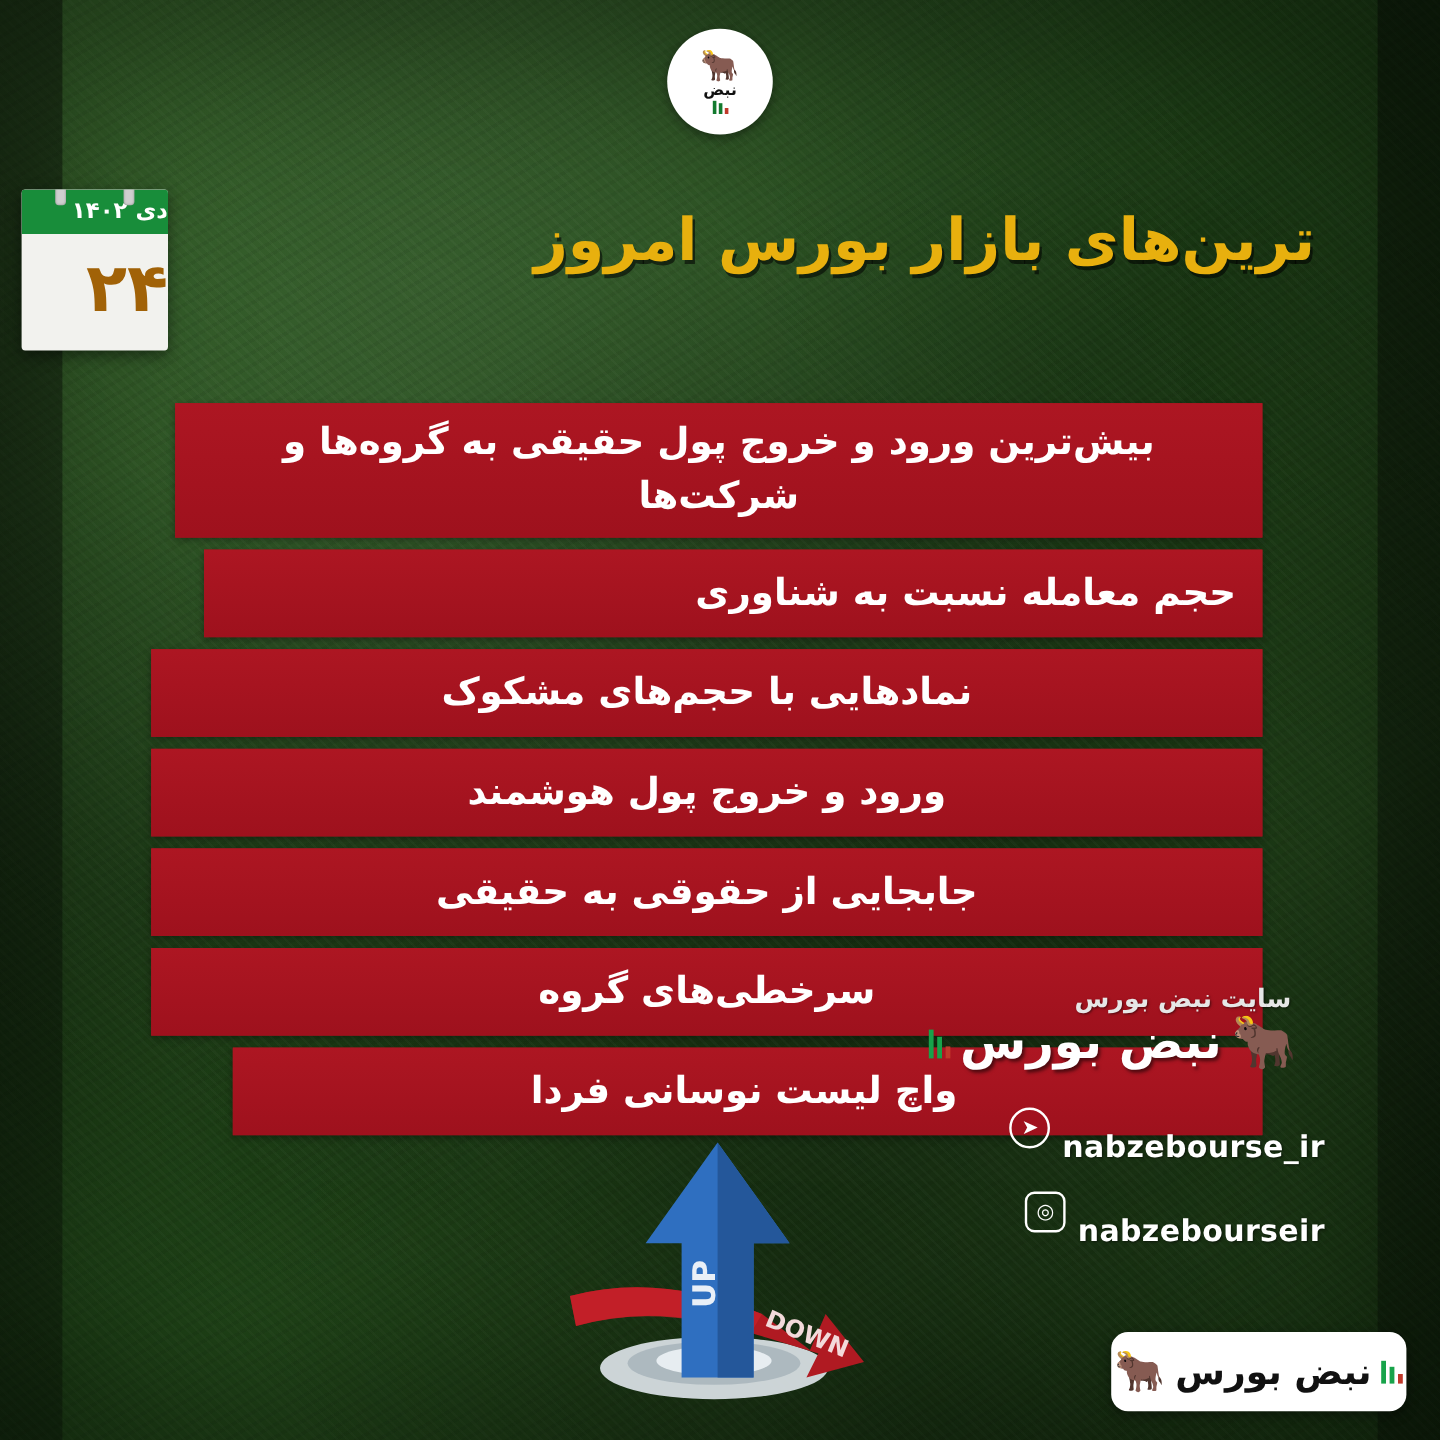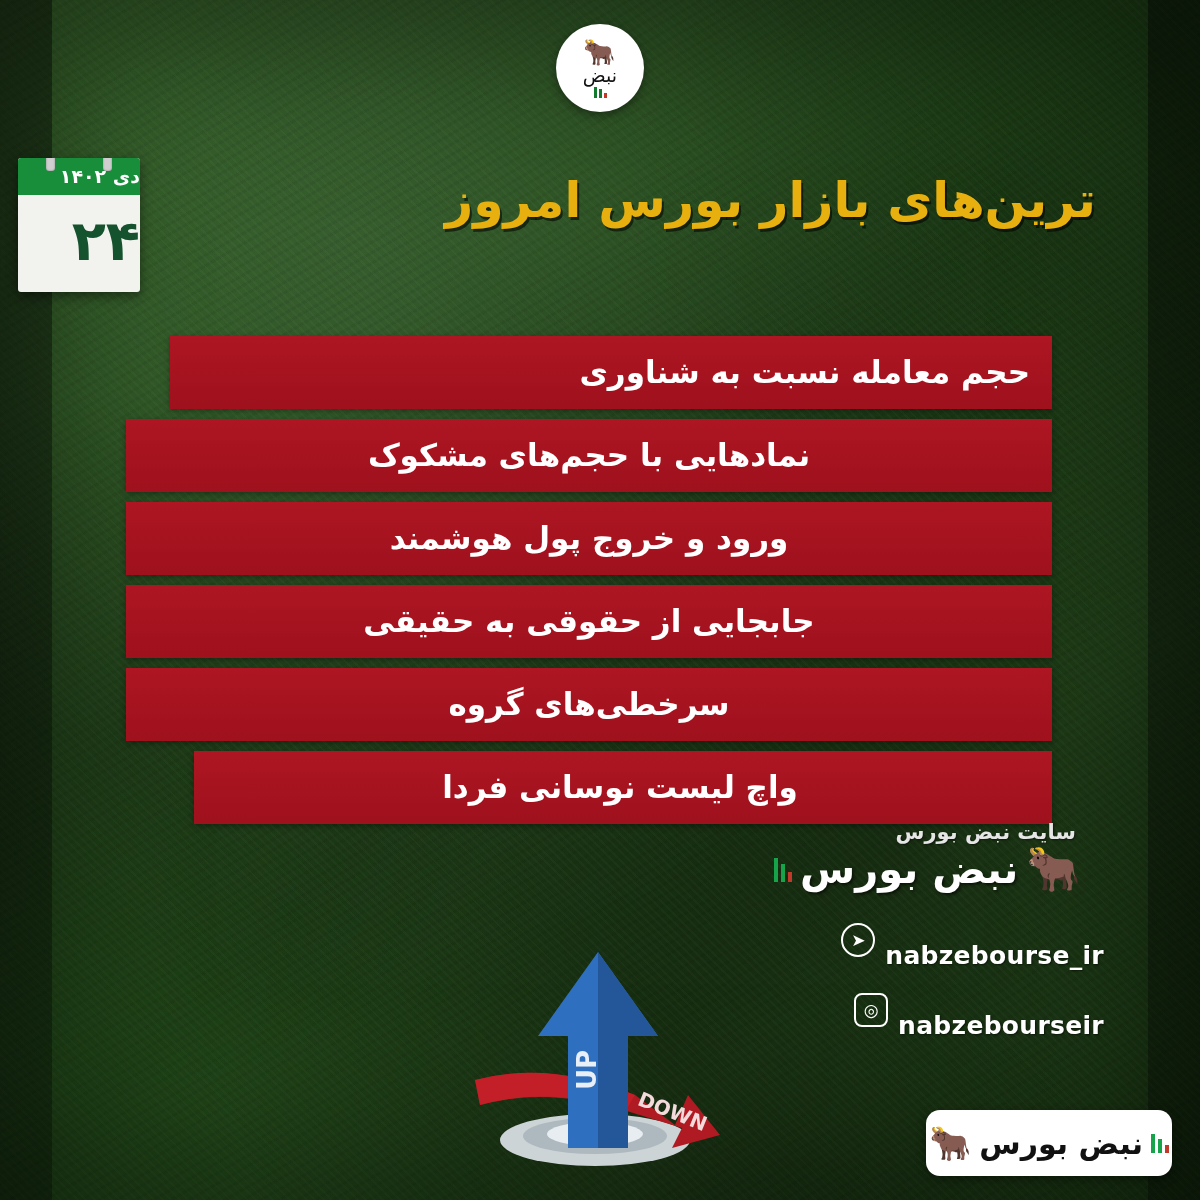--- a/index.html
+++ b/index.html
@@ -74,22 +74,22 @@
     justify-content: center;
     flex-direction: column;
   }
   .brand-circle .bull {
     font-size: 26px;
     line-height: 1;
     color: #111;
     margin-bottom: 1px;
   }
   .brand-circle .bname {
-    font-size: 19px;
-    font-weight: normal;
+    font-size: 13px;
+    font-weight: bold;
     color: #111;
     line-height: 1;
     letter-spacing: -0.5px;
   }
   .brand-circle .bars {
     display: flex;
     align-items: flex-end;
     gap: 2px;
     height: 11px;
     margin-top: 2px;
@@ -136,21 +136,21 @@
     background: #188d3a;
     color: #ffffff;
     font-size: 19px;
     font-weight: bold;
     padding: 7px 0 8px;
     letter-spacing: 0.5px;
   }
   .calendar .cal-day {
     font-size: 56px;
     font-weight: bold;
-    color: #14532d;
+    color: #a16207;
     line-height: 92px;
   }
   .cal-ring {
     position: absolute;
     top: -4px;
     width: 9px;
     height: 17px;
     background: #cfcfcf;
     border-radius: 3px;
     box-shadow: inset 0 0 2px rgba(0,0,0,0.4);
@@ -314,20 +314,21 @@
 
     <div class="calendar">
       <div class="cal-ring r1"></div>
       <div class="cal-ring r2"></div>
       <div class="cal-top">دی ۱۴۰۲</div>
       <div class="cal-day">۲۴</div>
     </div>
   </div>
 
   <div class="list">
+    <div class="row two-line">بیش‌ترین ورود و خروج پول حقیقی به گروه‌ها و شرکت‌ها</div>
     <div class="row short-1">حجم معامله نسبت به شناوری</div>
     <div class="row short-2">نمادهایی با حجم‌های مشکوک</div>
     <div class="row short-2">ورود و خروج پول هوشمند</div>
     <div class="row short-2">جابجایی از حقوقی به حقیقی</div>
     <div class="row short-2">سرخطی‌های گروه</div>
     <div class="row short-3">واچ لیست نوسانی فردا</div>
   </div>
 
   <div class="illus">
     <svg width="360" height="290" viewBox="0 0 360 290" xmlns="http://www.w3.org/2000/svg">

